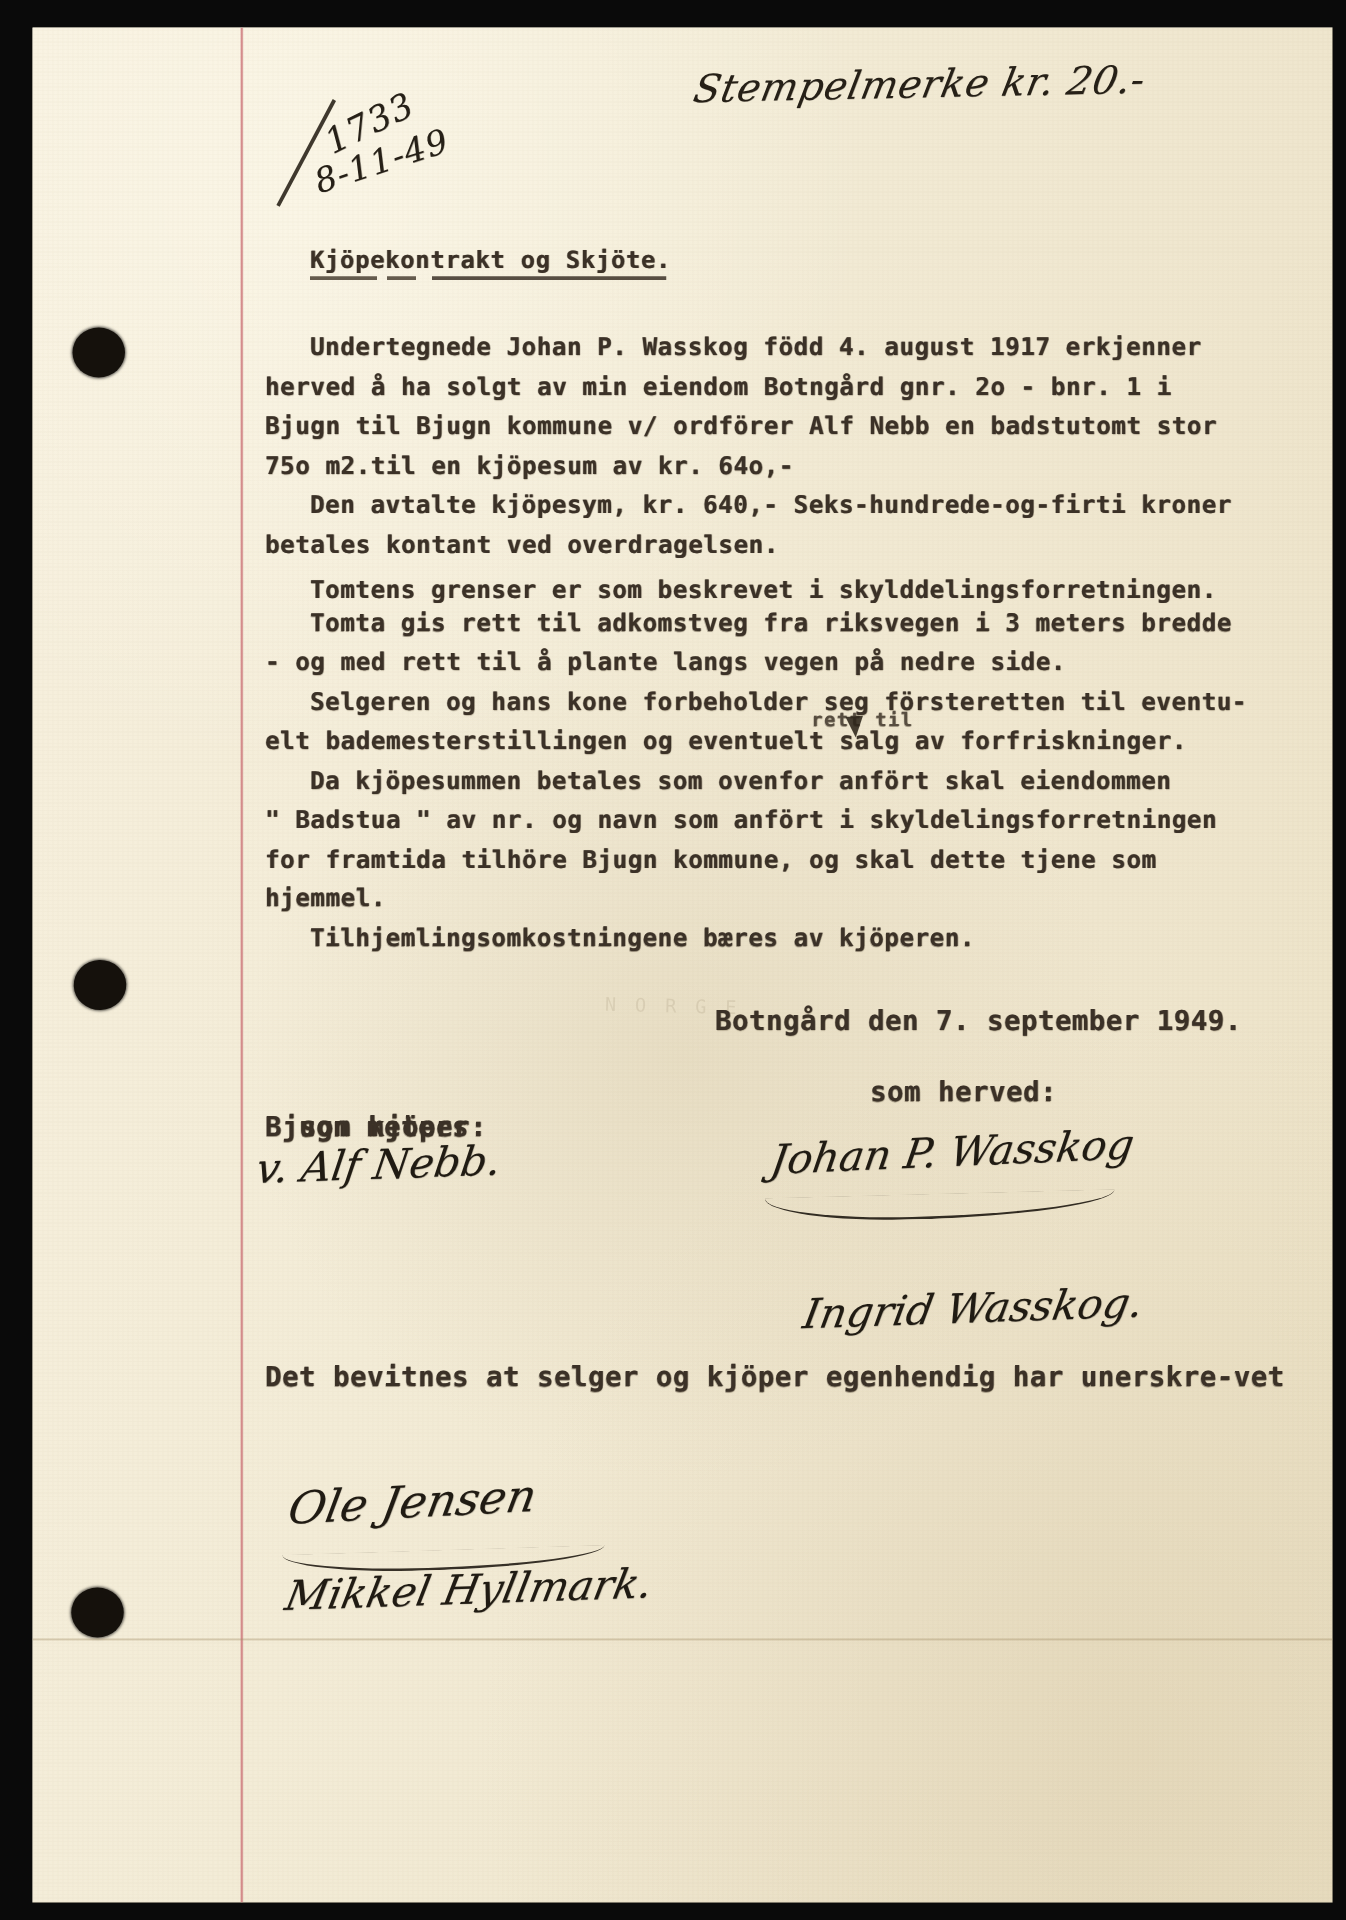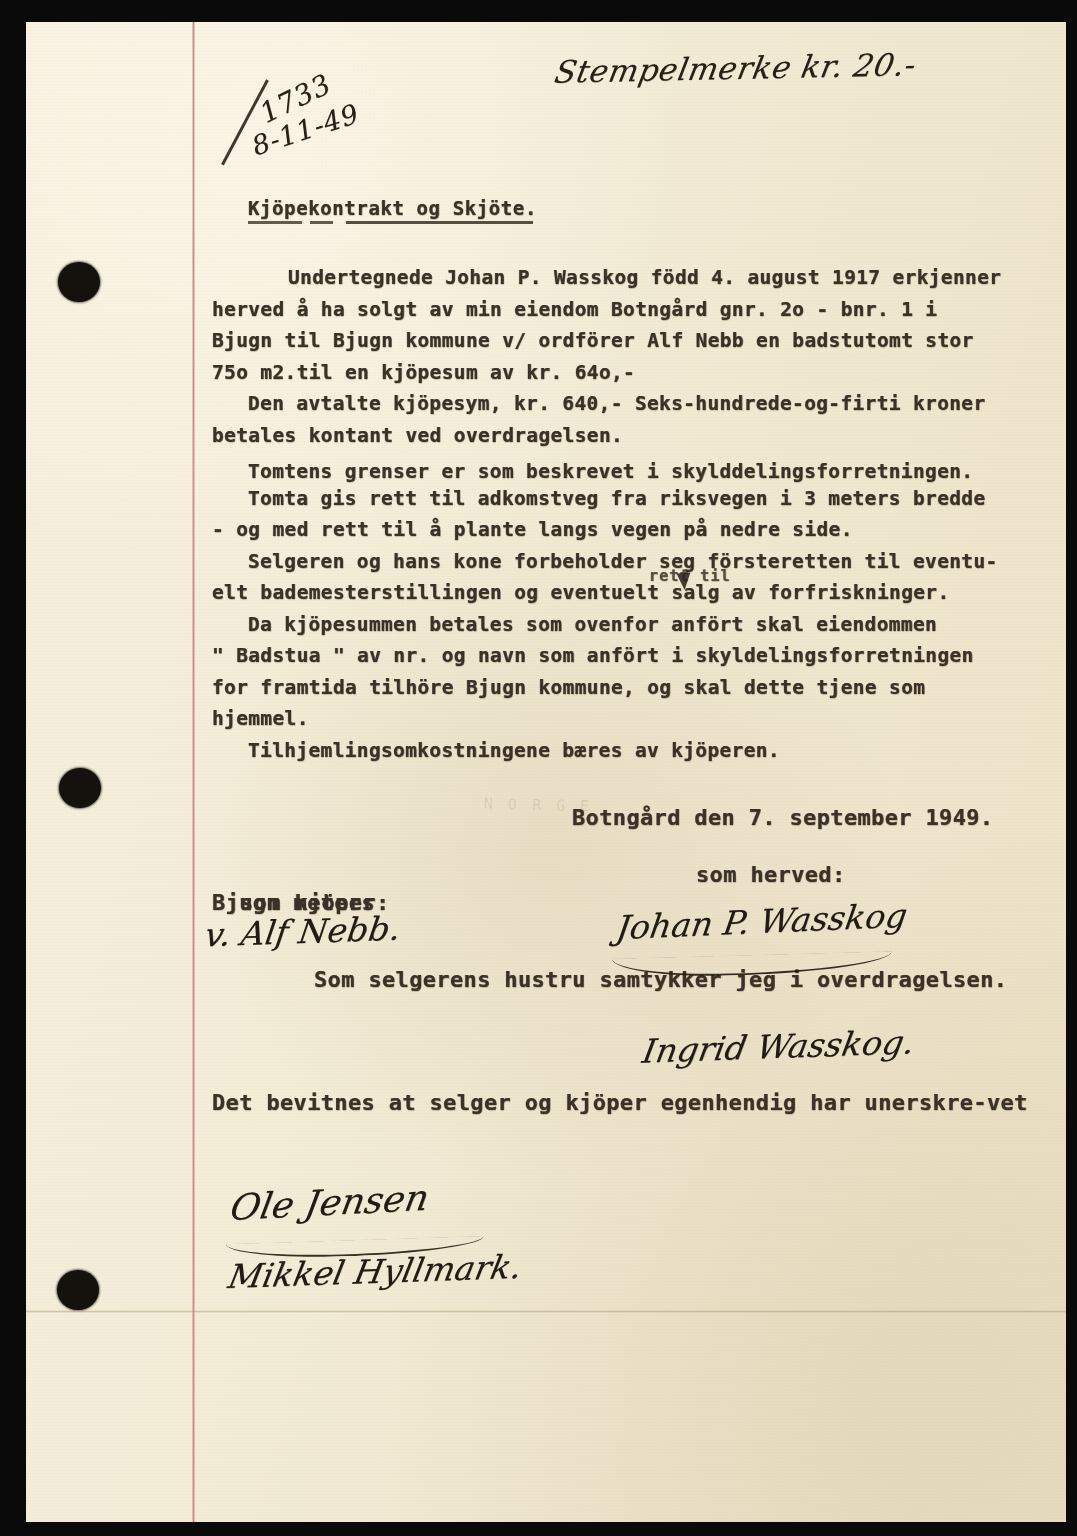--- a/index.html
+++ b/index.html
@@ -214,21 +214,21 @@
   <div class="hand" id="journal-number">1733</div>
   <div class="hand" id="journal-date">8-11-49</div>
   <div id="journal-slash"></div>
 
   <div id="typed">
 
     <div class="tw" id="doc-title">Kjöpekontrakt og Skjöte.</div>
     <div id="doc-title-rule"></div>
 
     <div id="body-lines">
-        <div class="tw body-line indent" style="top: 244px; margin-left: 40px;">Undertegnede Johan P. Wasskog född 4. august 1917 erkjenner</div>
+        <div class="tw body-line indent" style="top: 244px;">Undertegnede Johan P. Wasskog född 4. august 1917 erkjenner</div>
         <div class="tw body-line" style="top: 275.5px;">herved å ha solgt av min eiendom Botngård gnr. 2o - bnr. 1 i</div>
         <div class="tw body-line" style="top: 307px;">Bjugn til Bjugn kommune v/ ordförer Alf Nebb en badstutomt stor</div>
         <div class="tw body-line" style="top: 338.5px;">75o m2.til en kjöpesum av kr. 64o,-</div>
         <div class="tw body-line indent" style="top: 370px;">Den avtalte kjöpesym, kr. 640,- Seks-hundrede-og-firti kroner</div>
         <div class="tw body-line" style="top: 401.5px;">betales kontant ved overdragelsen.</div>
         <div class="tw body-line indent" style="top: 438px; text-align: right;">Tomtens grenser er som beskrevet i skylddelingsforretningen.</div>
         <div class="tw body-line indent" style="top: 464.5px;">Tomta gis rett til adkomstveg fra riksvegen i 3 meters bredde</div>
         <div class="tw body-line" style="top: 496px;">- og med rett til å plante langs vegen på nedre side.</div>
         <div class="tw body-line indent" style="top: 527.5px;">Selgeren og hans kone forbeholder seg försteretten til eventu-</div>
         <div class="tw body-line" style="top: 559px;">elt bademesterstillingen og eventuelt salg av forfriskninger.</div>
@@ -241,21 +241,20 @@
 
     <div class="tw" id="correction">rett til</div>
     <div id="correction-caret"></div>
 
     <div class="tw" id="date-line">Botngård den 7. september 1949.</div>
 
     <div class="tw" id="cap-buyer">som kjöper:</div>
     <div class="tw" id="cap-seller">som herved:</div>
     <div class="tw" id="buyer-org">Bjugn meters</div>
 
-    <div class="tw" id="consent-line">Som selgerens hustru samtykker jeg i overdragelsen.</div>
 
     <div class="tw" id="attest-1">Det bevitnes at selger og kjöper egenhendig har unerskre-vet</div>
   </div>
 
   <div class="signature" id="sig-buyer">v. Alf Nebb.</div>
 
   <div class="signature" id="sig-seller">Johan P. Wasskog</div>
   <div id="sig-seller-flourish"></div>
 
   <div class="signature" id="sig-wife">Ingrid Wasskog.</div>

